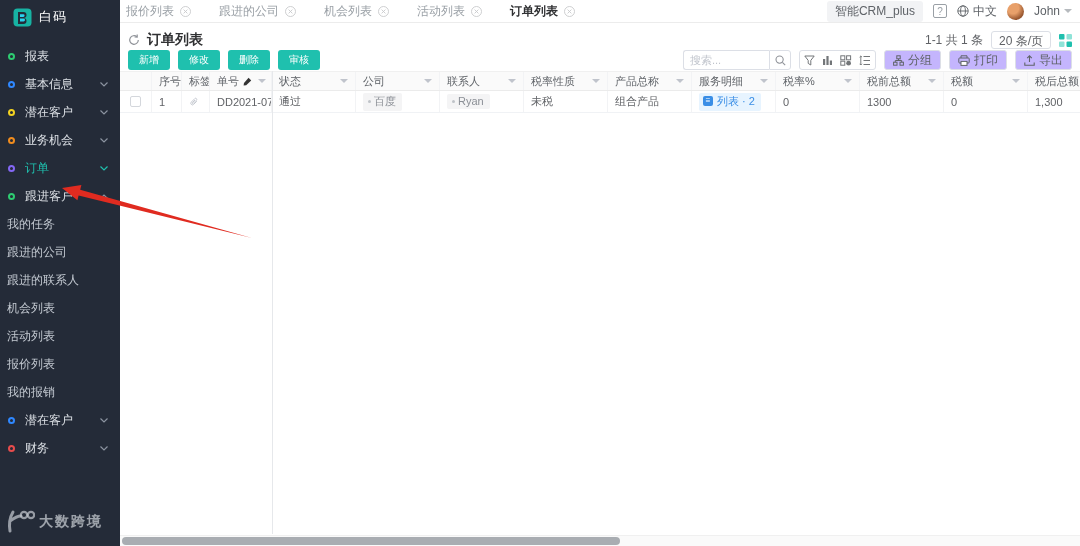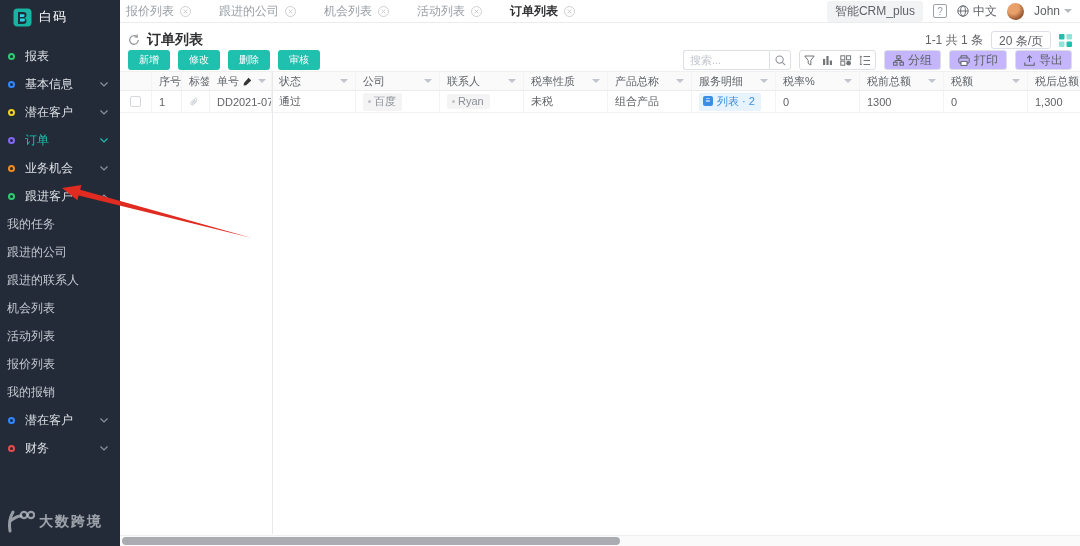--- a/index.html
+++ b/index.html
@@ -142,33 +142,33 @@
         <span class="ring" style="border-color: rgb(244, 211, 33);"></span>
         <span class="lbl">潜在客户</span>
         <span class="chev">
             <svg width="8" height="5" viewBox="0 0 8 5">
               <polyline points="0.5,0.5 4,4 7.5,0.5" fill="none" stroke="currentColor" stroke-width="1.2"></polyline>
             </svg>
           </span>
       </div>
 
       <div class="side-item">
+        <span class="ring" style="border-color: rgb(240, 140, 30);"></span>
+        <span class="lbl">业务机会</span>
+        <span class="chev">
+            <svg width="8" height="5" viewBox="0 0 8 5">
+              <polyline points="0.5,0.5 4,4 7.5,0.5" fill="none" stroke="currentColor" stroke-width="1.2"></polyline>
+            </svg>
+          </span>
+      </div>
+
+      <div class="side-item">
         <span class="ring" style="border-color: rgb(132, 104, 245);"></span>
         <span class="lbl" style="color: rgb(31, 192, 174);">订单</span>
         <span class="chev" style="color: rgb(31, 192, 174);">
-            <svg width="8" height="5" viewBox="0 0 8 5">
-              <polyline points="0.5,0.5 4,4 7.5,0.5" fill="none" stroke="currentColor" stroke-width="1.2"></polyline>
-            </svg>
-          </span>
-      </div>
-
-      <div class="side-item">
-        <span class="ring" style="border-color: rgb(240, 140, 30);"></span>
-        <span class="lbl">业务机会</span>
-        <span class="chev">
             <svg width="8" height="5" viewBox="0 0 8 5">
               <polyline points="0.5,0.5 4,4 7.5,0.5" fill="none" stroke="currentColor" stroke-width="1.2"></polyline>
             </svg>
           </span>
       </div>
 
       <div class="side-item">
         <span class="ring" style="border-color: rgb(46, 204, 113);"></span>
         <span class="lbl">跟进客户</span>
         <span class="chev">

